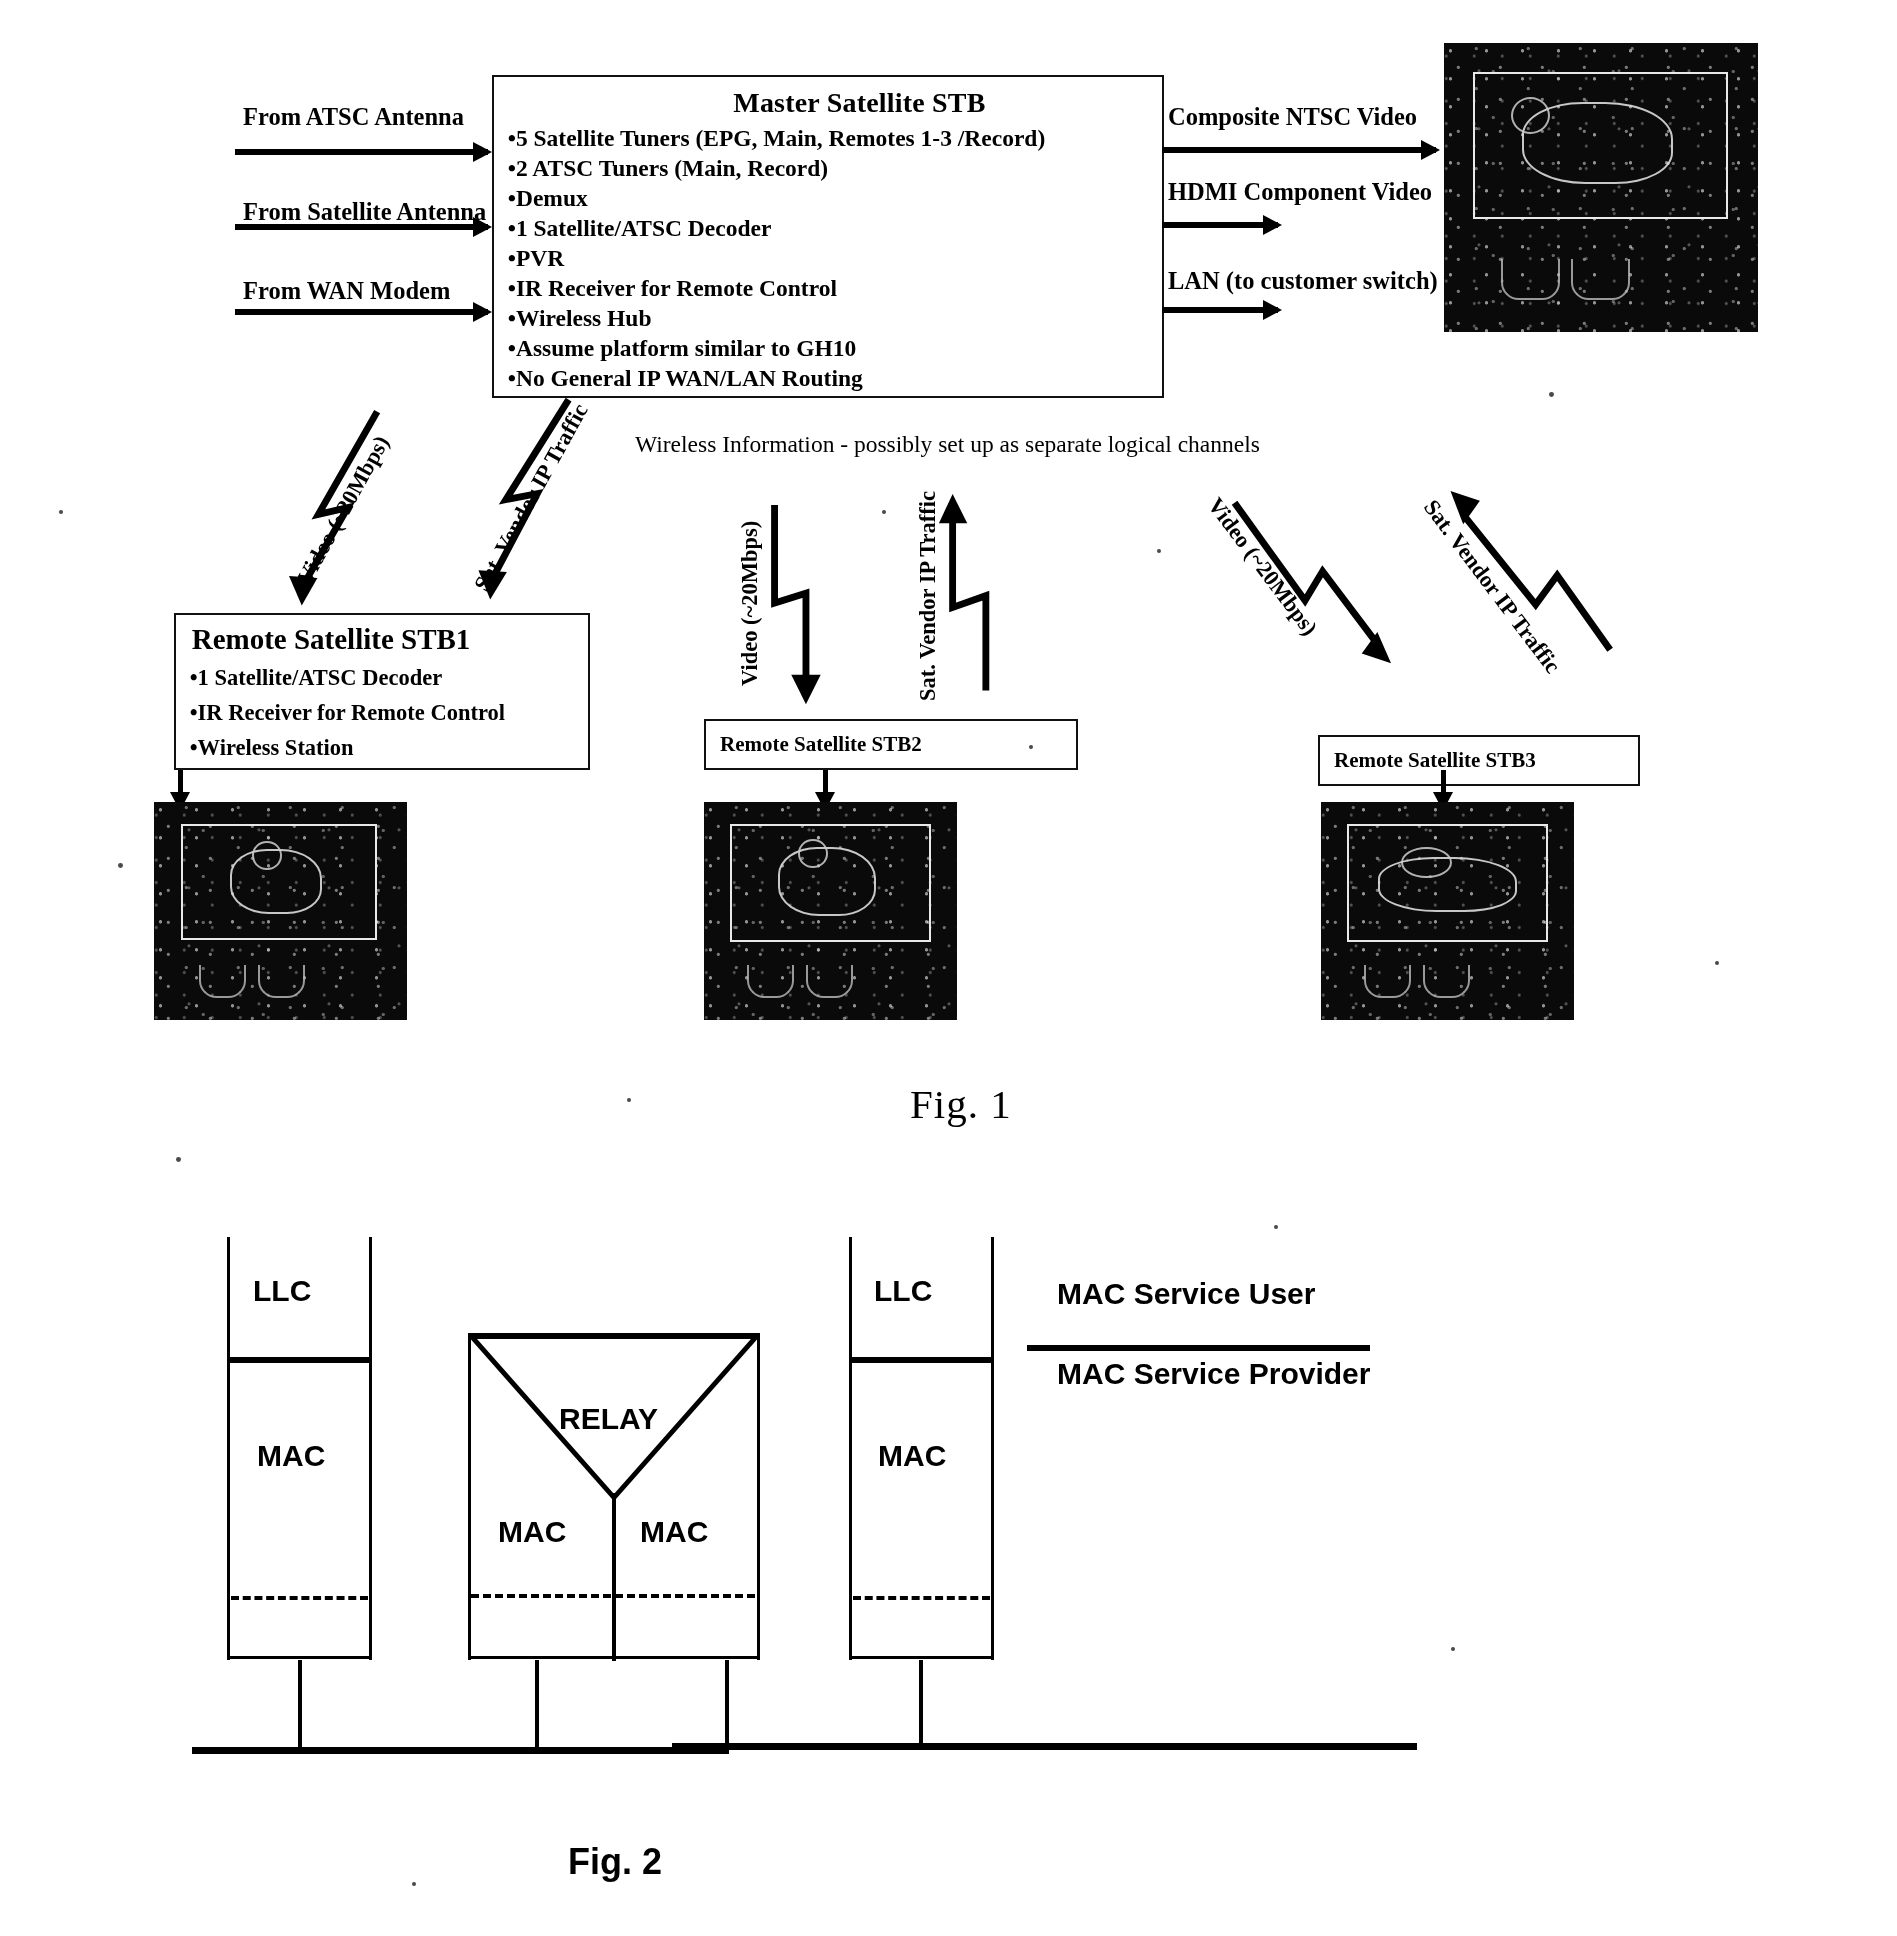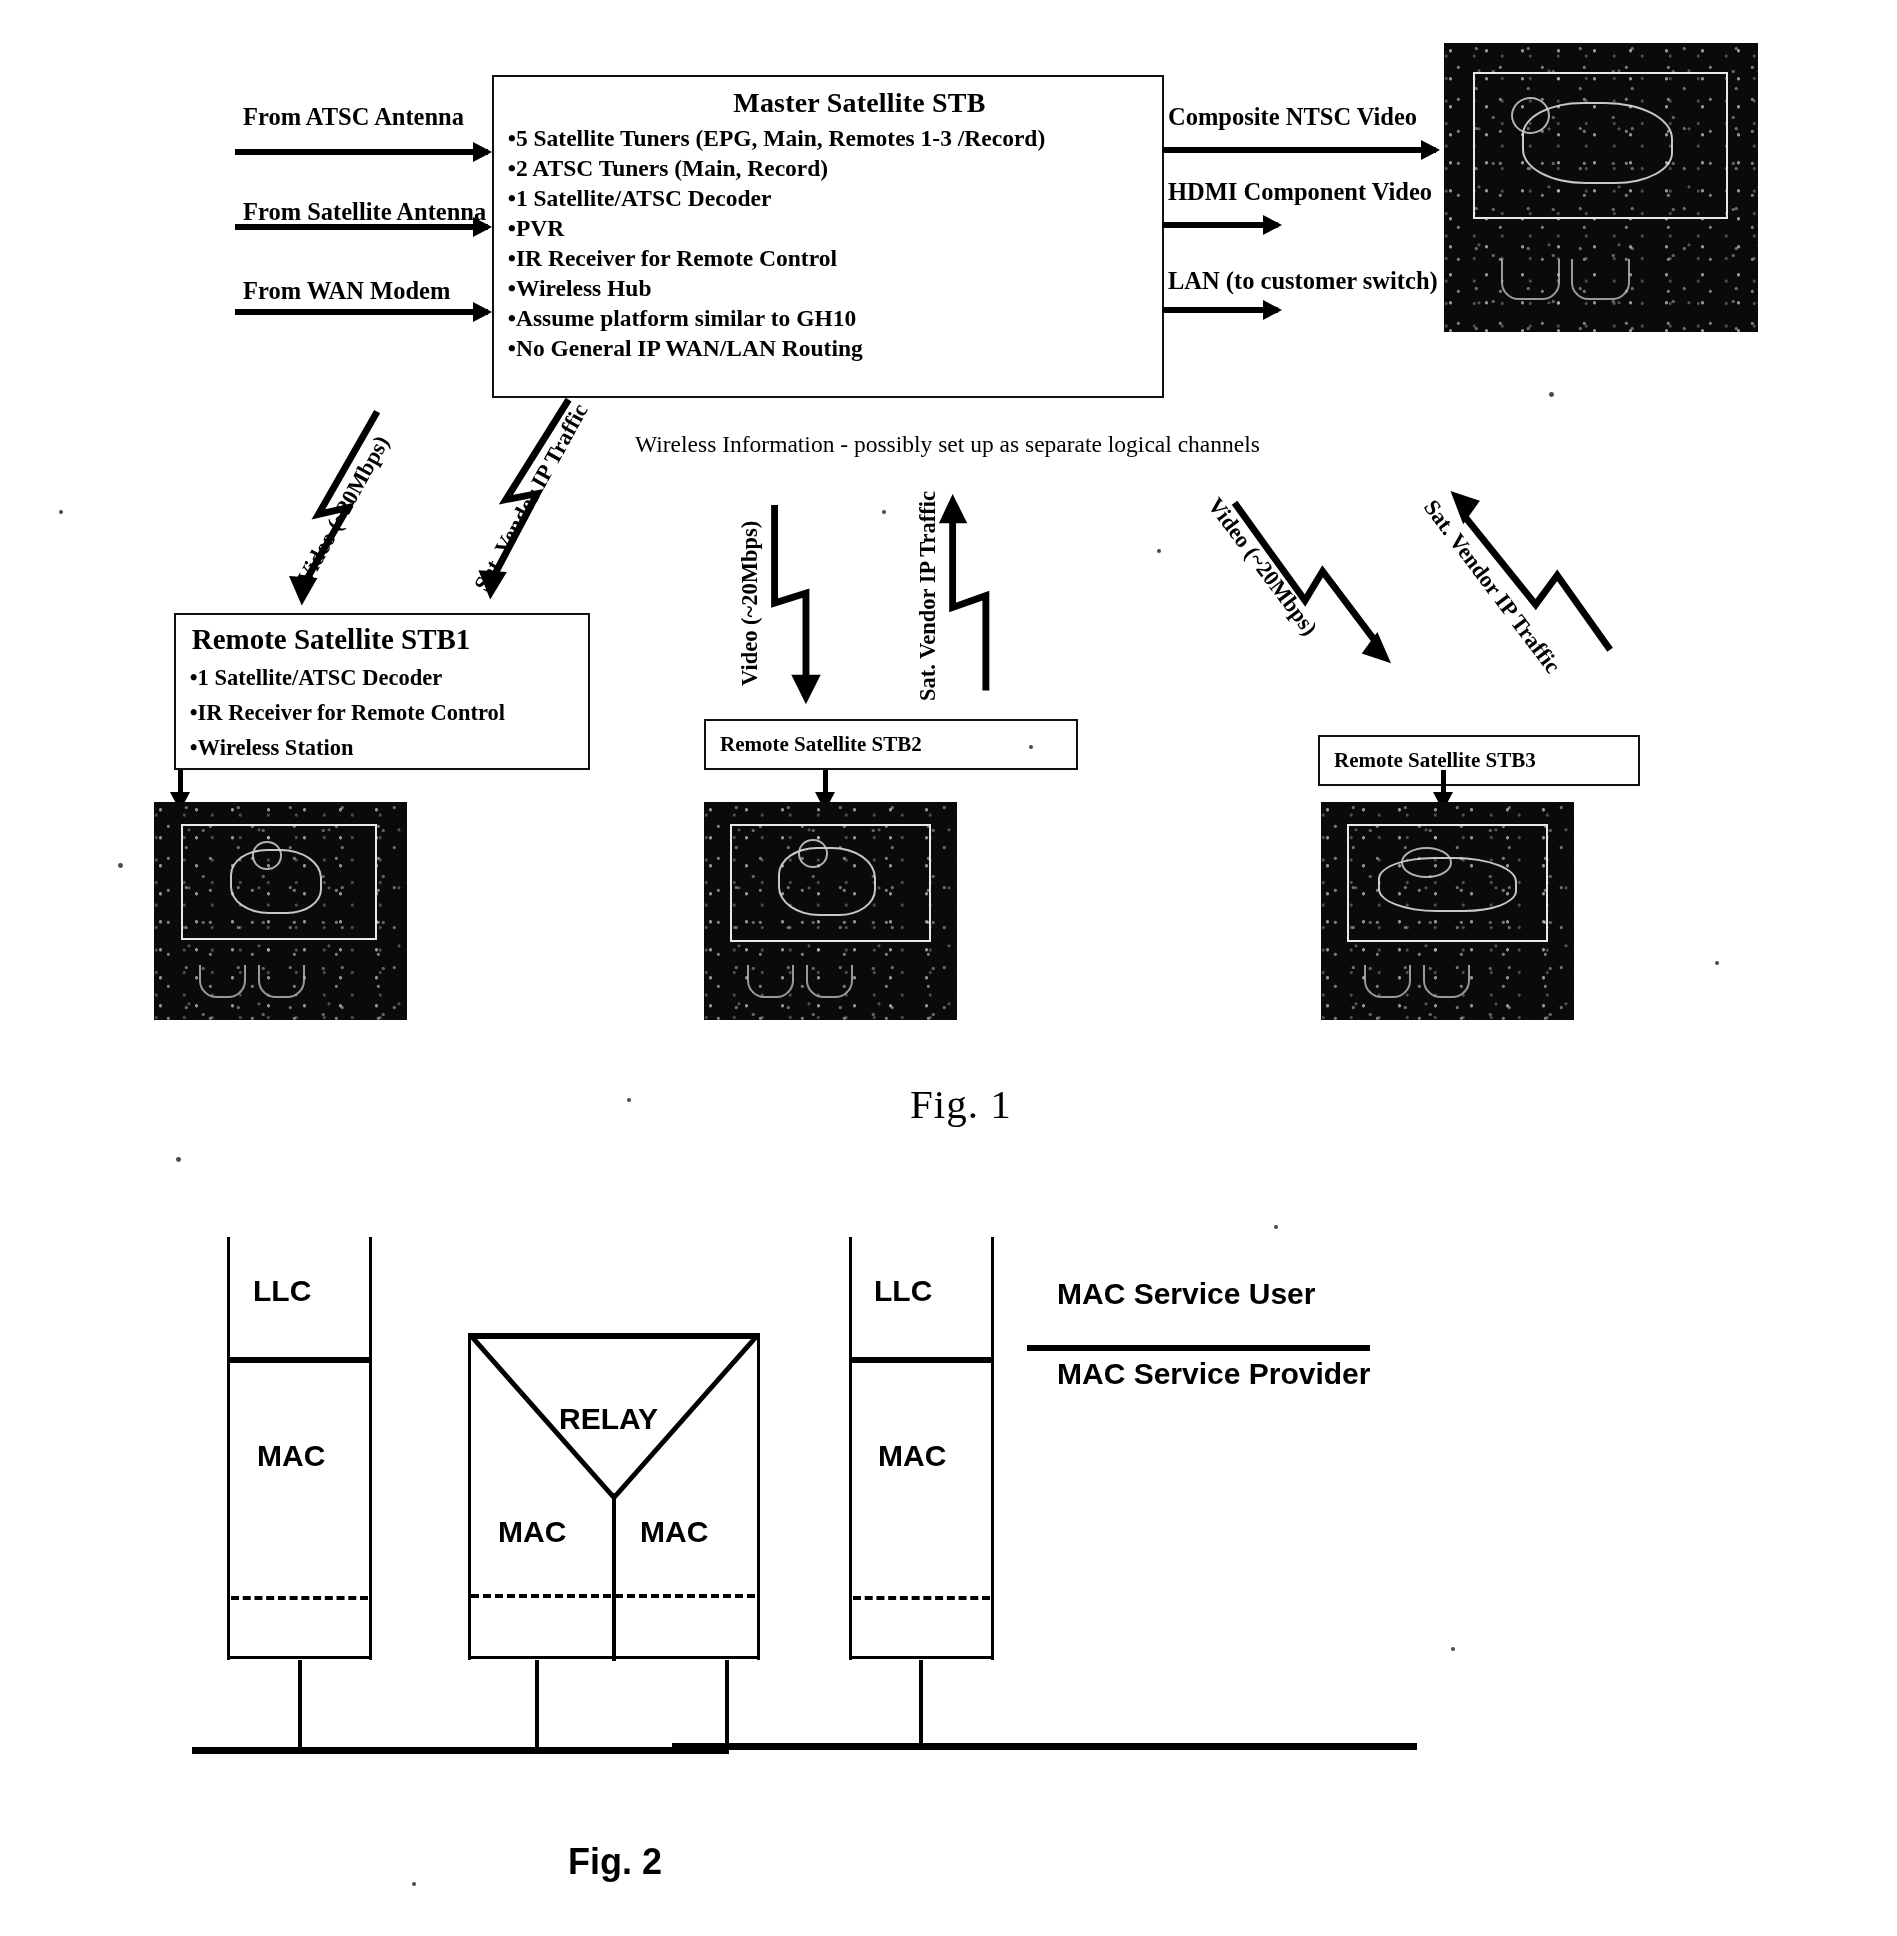--- a/index.html
+++ b/index.html
@@ -187,20 +187,21 @@
   <div class="io-label" style="left:243px;top:277px;">From WAN Modem</div>
 
   <div class="h-arrow" style="left:235px;top:149px;width:253px;"></div>
   <div class="h-arrow" style="left:235px;top:224px;width:253px;"></div>
   <div class="h-arrow" style="left:235px;top:309px;width:253px;"></div>
 
   <div class="box master-box">
     <div class="master-title">Master Satellite STB</div>
     <div class="bullet-line"><span class="dot">•</span><span>5 Satellite Tuners (EPG, Main, Remotes 1-3 /Record)</span></div>
     <div class="bullet-line"><span class="dot">•</span><span>2 ATSC Tuners (Main, Record)</span></div>
+    <div class="bullet-line"><span class="dot">•</span><span>Demux</span></div>
     <div class="bullet-line"><span class="dot">•</span><span>1 Satellite/ATSC Decoder</span></div>
     <div class="bullet-line"><span class="dot">•</span><span>PVR</span></div>
     <div class="bullet-line"><span class="dot">•</span><span>IR Receiver for Remote Control</span></div>
     <div class="bullet-line"><span class="dot">•</span><span>Wireless Hub</span></div>
     <div class="bullet-line"><span class="dot">•</span><span>Assume platform similar to GH10</span></div>
     <div class="bullet-line"><span class="dot">•</span><span>No General IP WAN/LAN Routing</span></div>
   </div>
 
   <div class="io-label" style="left:1168px;top:103px;">Composite NTSC Video</div>
   <div class="io-label" style="left:1168px;top:178px;">HDMI Component Video</div>

